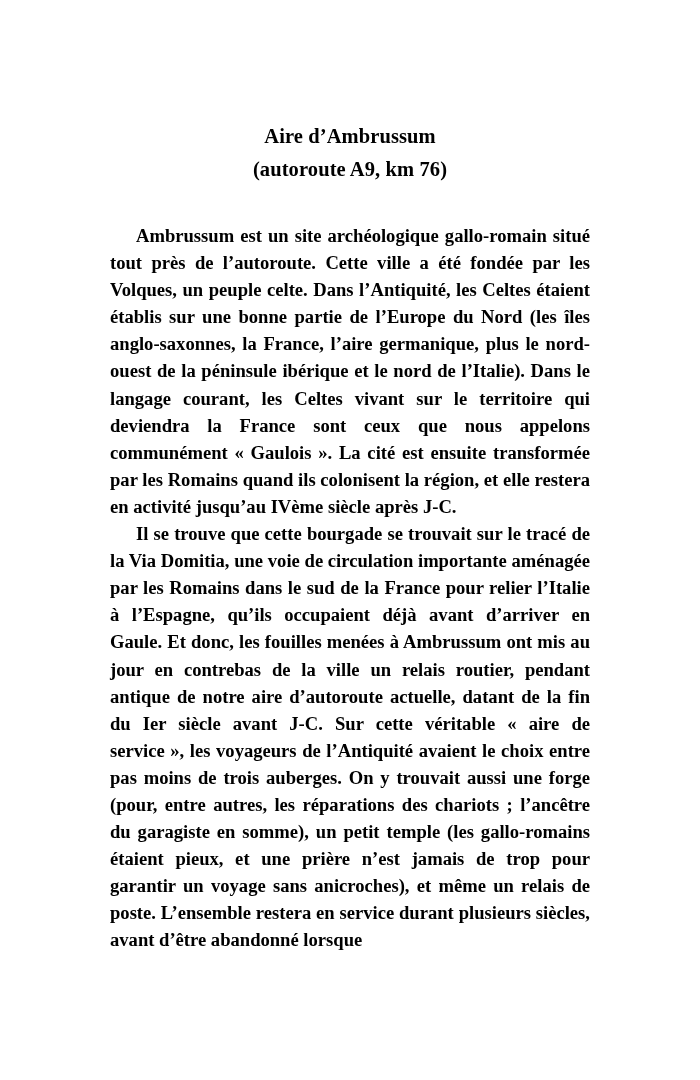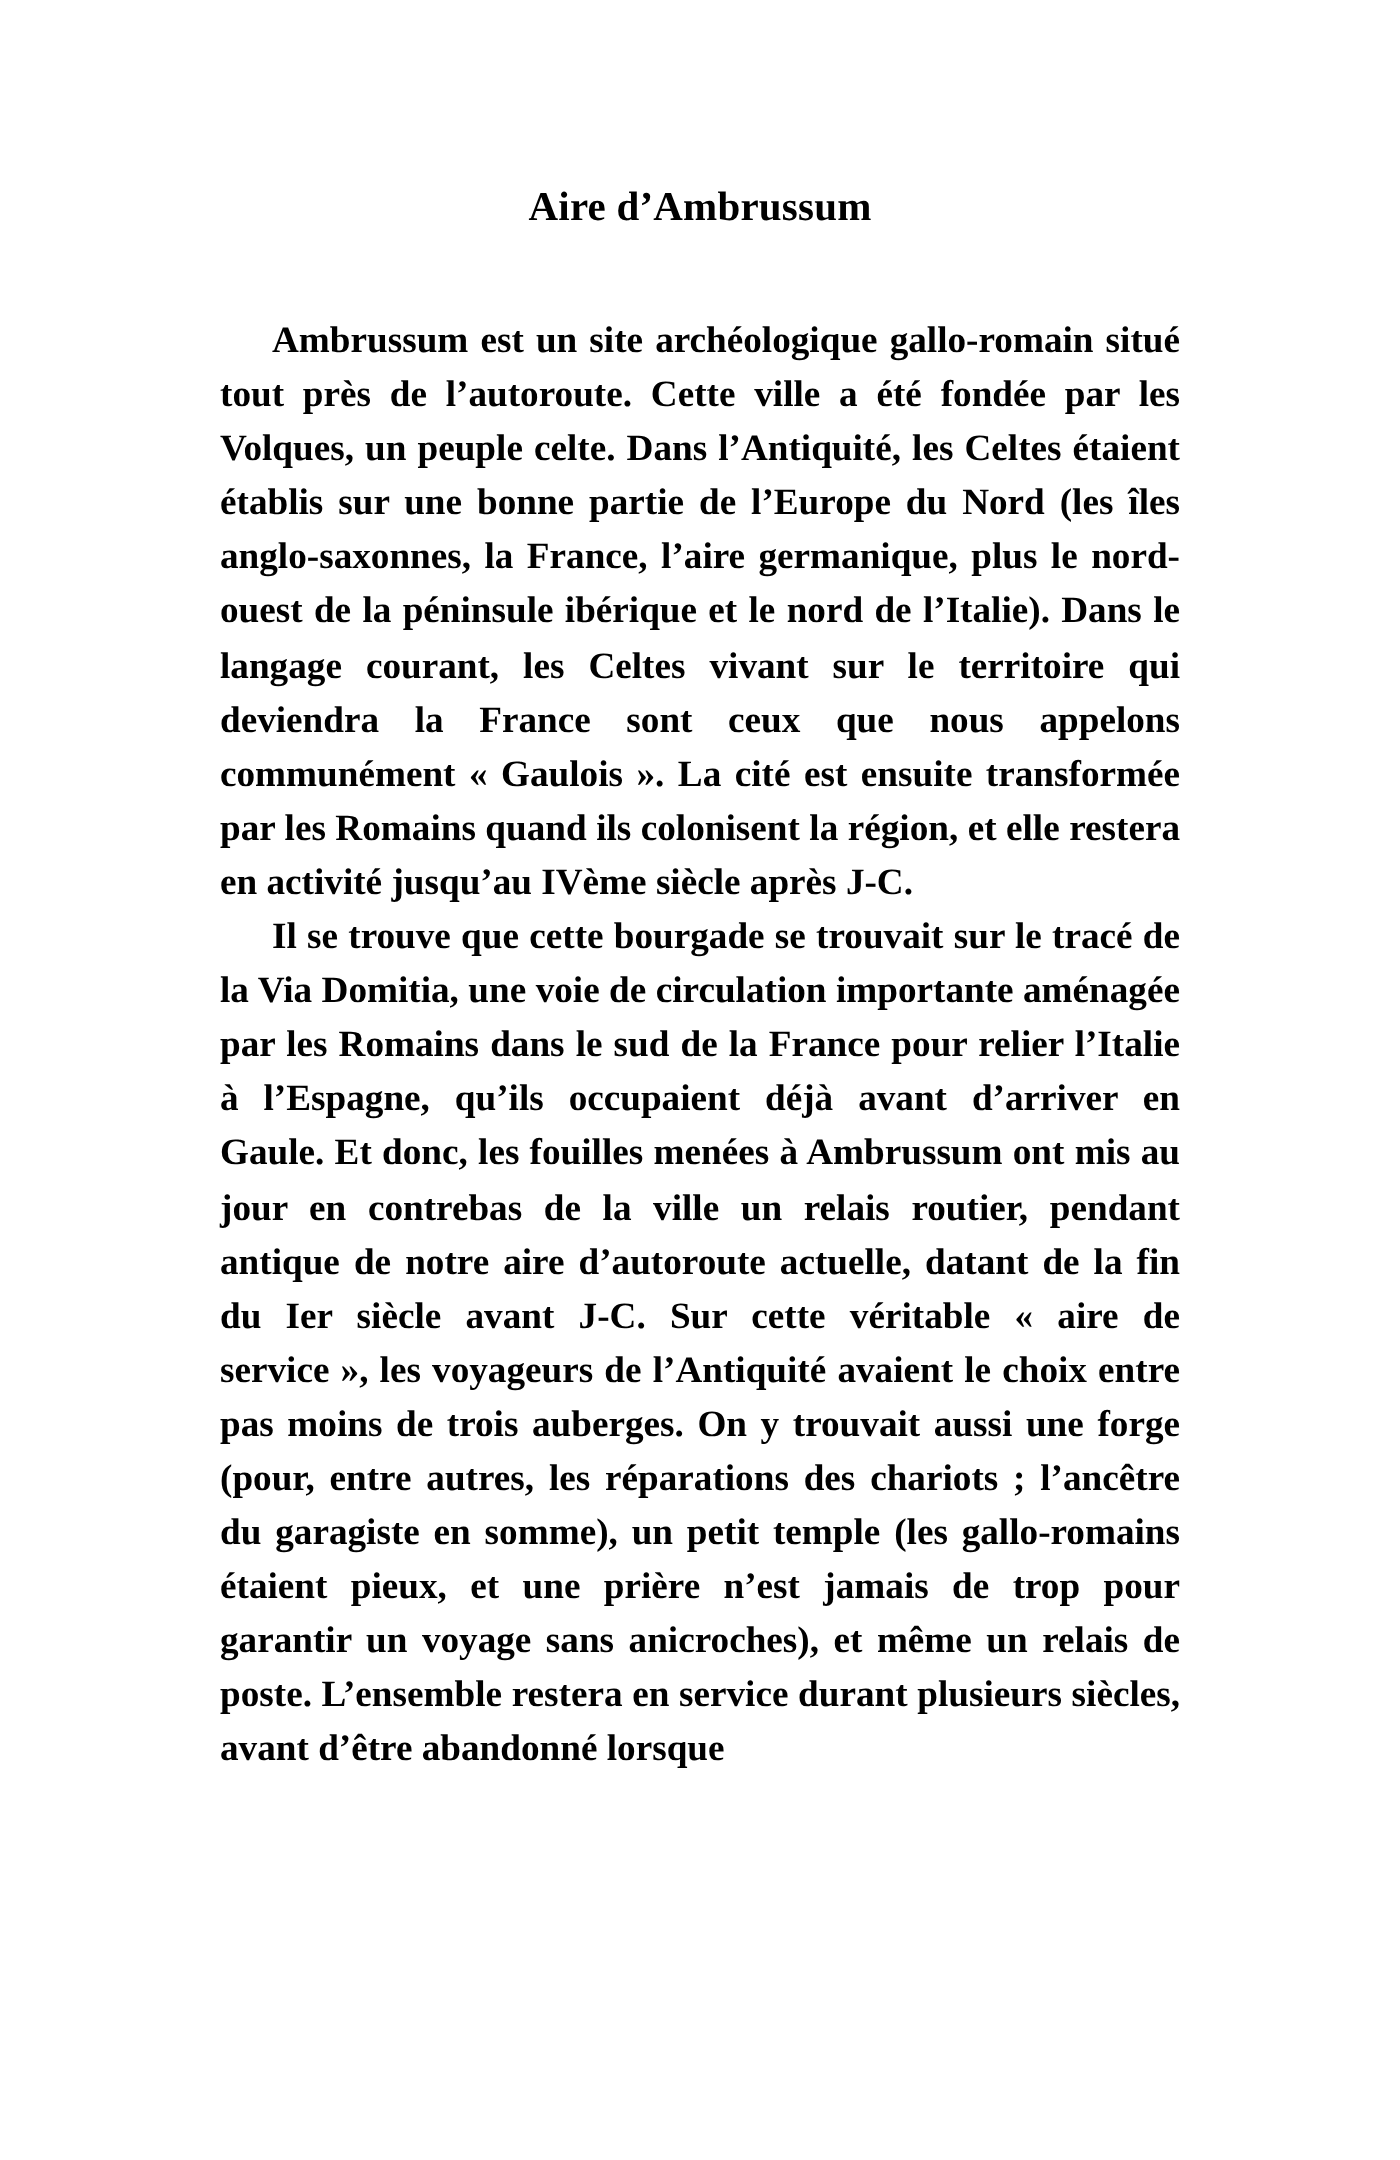--- a/index.html
+++ b/index.html
@@ -16,21 +16,21 @@
   }
   .page {
     position: relative;
     width: 700px;
     height: 1080px;
     box-sizing: border-box;
     padding: 0 110px;
     background: #ffffff;
   }
   .title-block {
-    margin-top: 88px;
+    margin-top: 120px;
     text-align: center;
   }
   .title-line {
     font-size: 20.5px;
     font-weight: bold;
     line-height: 33px;
     letter-spacing: 0.1px;
   }
   .body-block {
     margin-top: 36px;
@@ -49,20 +49,21 @@
     margin-top: 0;
   }
 </style>
 </head>
 <body>
 
 <div class="page">
 
   <div class="title-block">
     <div class="title-line">Aire d’Ambrussum</div>
+    <div class="title-line">(autoroute A9, km 76)</div>
   </div>
 
   <div class="body-block">
     <p class="para">Ambrussum est un site archéologique gallo-romain situé tout près de l’autoroute. Cette ville a été fondée par les Volques, un peuple celte. Dans l’Antiquité, les Celtes étaient établis sur une bonne partie de l’Europe du Nord (les îles anglo-saxonnes, la France, l’aire germanique, plus le nord-ouest de la péninsule ibérique et le nord de l’Italie). Dans le langage courant, les Celtes vivant sur le territoire qui deviendra la France sont ceux que nous appelons communément «&nbsp;Gaulois&nbsp;». La cité est ensuite transformée par les Romains quand ils colonisent la région, et elle restera en activité jusqu’au IVème siècle après J-C.</p>
     <p class="para">Il se trouve que cette bourgade se trouvait sur le tracé de la Via Domitia, une voie de circulation importante aménagée par les Romains dans le sud de la France pour relier l’Italie à l’Espagne, qu’ils occupaient déjà avant d’arriver en Gaule. Et donc, les fouilles menées à Ambrussum ont mis au jour en contrebas de la ville un relais routier, pendant antique de notre aire d’autoroute actuelle, datant de la fin du Ier siècle avant J-C. Sur cette véritable «&nbsp;aire de service&nbsp;», les voyageurs de l’Antiquité avaient le choix entre pas moins de trois auberges. On y trouvait aussi une forge (pour, entre autres, les réparations des chariots&nbsp;; l’ancêtre du garagiste en somme), un petit temple (les gallo-romains étaient pieux, et une prière n’est jamais de trop pour garantir un voyage sans anicroches), et même un relais de poste. L’ensemble restera en service durant plusieurs siècles, avant d’être abandonné lorsque</p>
   </div>
 
 </div>
 
 </body></html>

